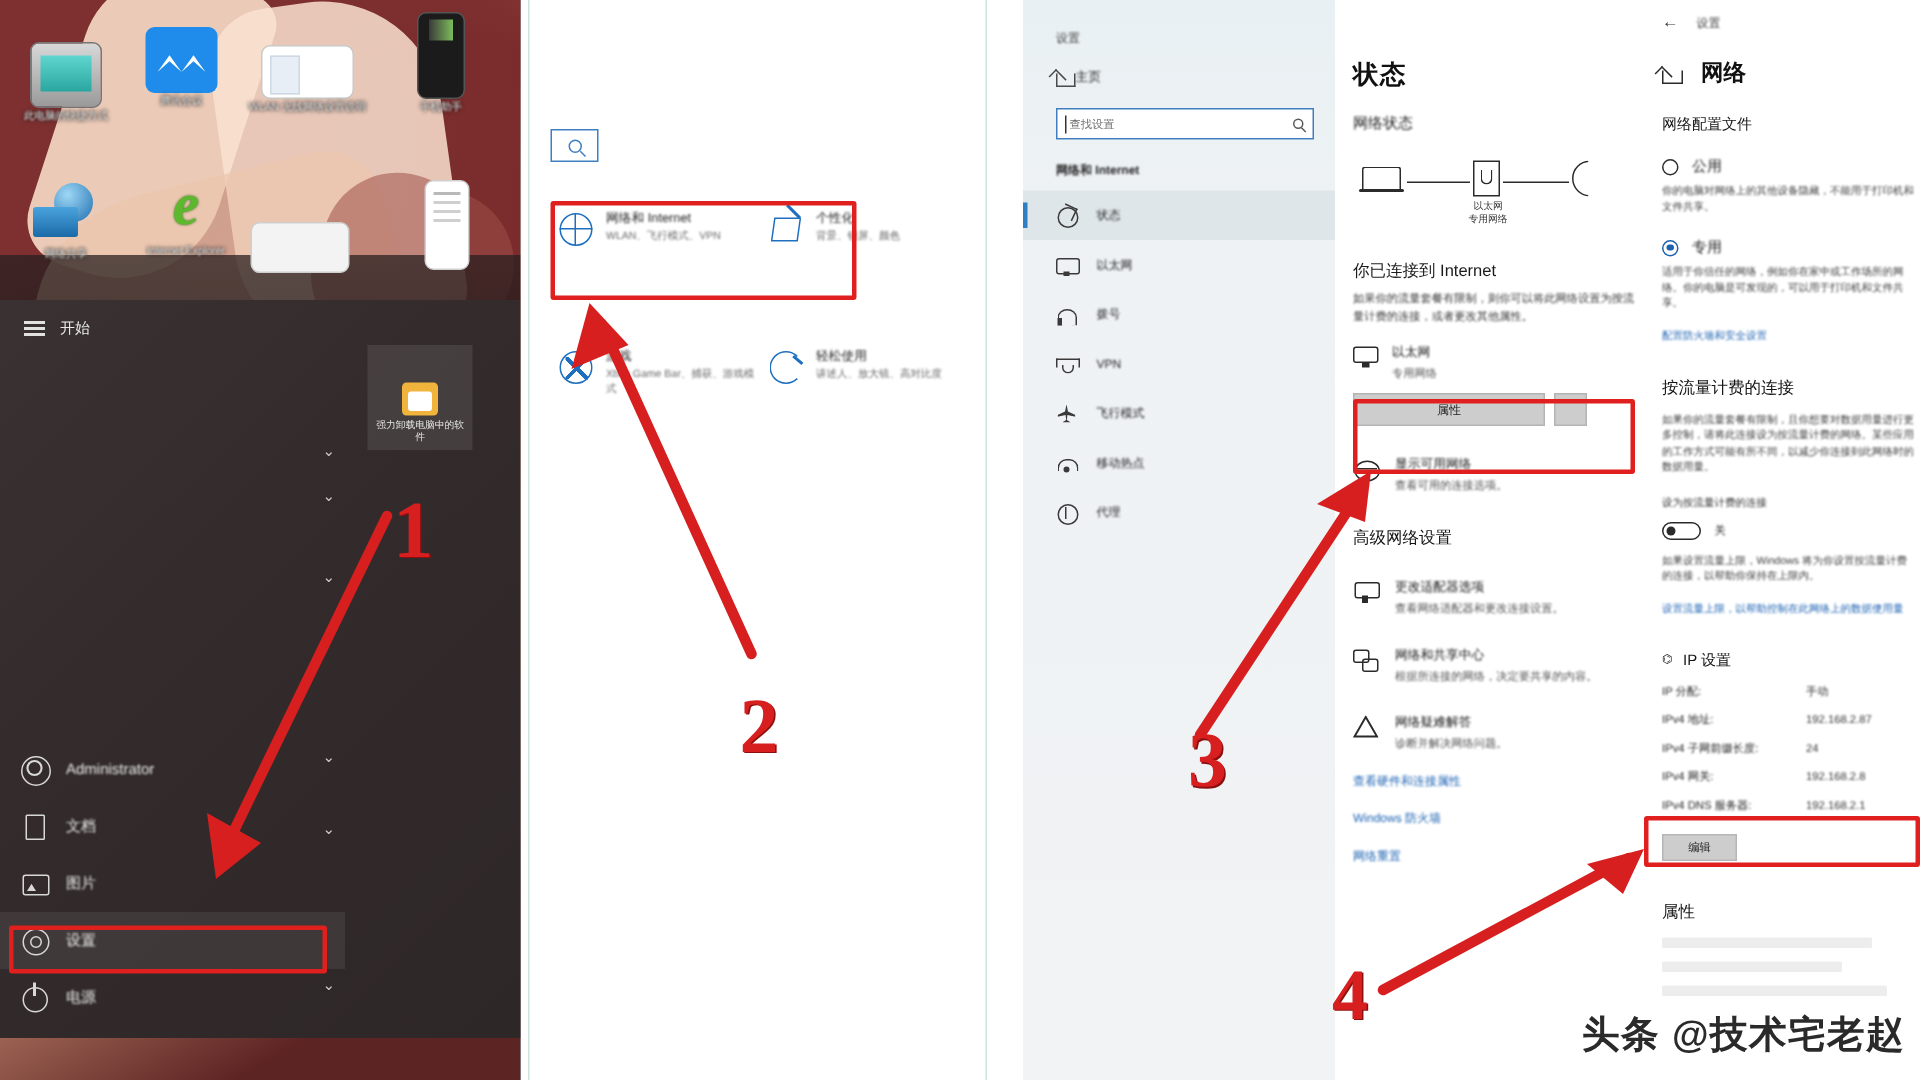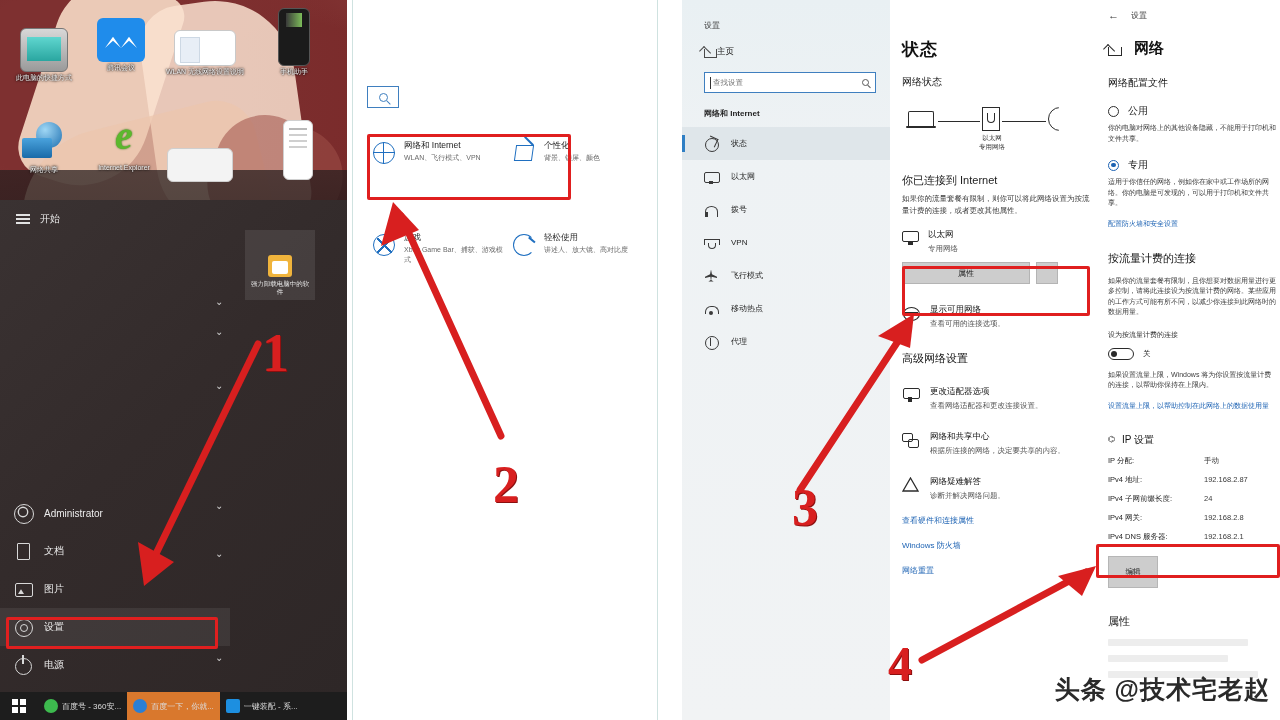--- a/index.html
+++ b/index.html
@@ -254,21 +254,21 @@
   .p4-sub { font-size:7px;color:#2f2f2f;padding:12px 0 0 18px;filter:blur(.6px);}
   .p4-toggle { display:flex;align-items:center;gap:9px;padding:8px 0 0 18px; }
   .p4-toggle .tg { width:26px;height:12px;border:1.3px solid #2a2a2a;border-radius:7px;position:relative;}
   .p4-toggle .tg:after{content:"";position:absolute;left:2px;top:2px;width:6px;height:6px;border-radius:50%;background:#2a2a2a;}
   .p4-toggle .tglbl{font-size:7.5px;color:#2a2a2a;filter:blur(.55px);}
   .p4-ipsec { padding:22px 0 0 18px; }
   .p4-ipttl { display:flex;align-items:center;gap:7px;font-size:10px;color:#141414;filter:blur(.5px);}
   .p4-iprow { display:flex; padding-top:9px; }
   .p4-iprow .k { width:96px;font-size:7.5px;color:#252525;filter:blur(.6px);}
   .p4-iprow .v { font-size:7.5px;color:#3a3a3a;filter:blur(.7px);text-align:right;}
-  .p4-editbtn { margin:14px 0 0 18px; width:50px;height:32px;background:#cdcdcd;border:1px solid #b6b6b6;
+  .p4-editbtn { margin:14px 0 0 18px; width:50px;height:18px;background:#cdcdcd;border:1px solid #b6b6b6;
       display:flex;align-items:center;justify-content:center;font-size:7.5px;color:#1d1d1d;filter:blur(.5px);}
   .p4-h3 { font-size:11px;color:#141414;padding:26px 0 0 18px;filter:blur(.5px);}
   .p4-ghost { padding:10px 0 0 18px; }
   .p4-ghost .g { height:7px;background:#ededed;margin-bottom:9px;border-radius:1px;}
 
   
   .redbox { position:absolute; border:3px solid #e01f1f; border-radius:2px; }
   .num { position:absolute; color:#d81f1f; font-weight:bold; font-family:"Liberation Serif",serif;
          text-shadow:1px 1px 0 #8c0f0f; }
   .arrow { position:absolute; pointer-events:none; }
@@ -367,37 +367,20 @@
           <div class="si-ico si-gear"></div>
           <div class="si-lbl">设置</div>
         </div>
         <div class="sm-item">
           <div class="si-ico si-power"></div>
           <div class="si-lbl">电源</div>
         </div>
       </div>
     </div>
 
-    <div class="taskbar">
-      <div class="tb-start">
-          <i></i>
-        </div>
-      <div class="tb-item">
-        <div class="tb-ico" style="background:#3dba4e"></div>
-        <div class="tb-lbl">百度号 - 360安...</div>
-      </div>
-      <div class="tb-item accent">
-        <div class="tb-ico" style="background:#2a7fd4"></div>
-        <div class="tb-lbl">百度一下，你就...</div>
-      </div>
-      <div class="tb-item">
-        <div class="tb-ico" style="background:#1d8fe0;border-radius:2px"></div>
-        <div class="tb-lbl">一键装配 - 系...</div>
-      </div>
-    </div>
 
     <div class="redbox" style="left:6px;top:617px;width:212px;height:32px"></div>
     <svg class="arrow" style="left:130px;top:330px;width:140px;height:270px" viewBox="0 0 140 270">
       <line x1="128" y1="14" x2="22" y2="232" stroke="#d81f1f" stroke-width="7" stroke-linecap="round"></line>
       <polygon points="14,256 8,212 44,232" fill="#d81f1f"></polygon>
     </svg>
     <div class="num" style="left:262px;top:322px;font-size:54px">1</div>
   </div>
 
   <div id="panel2">

